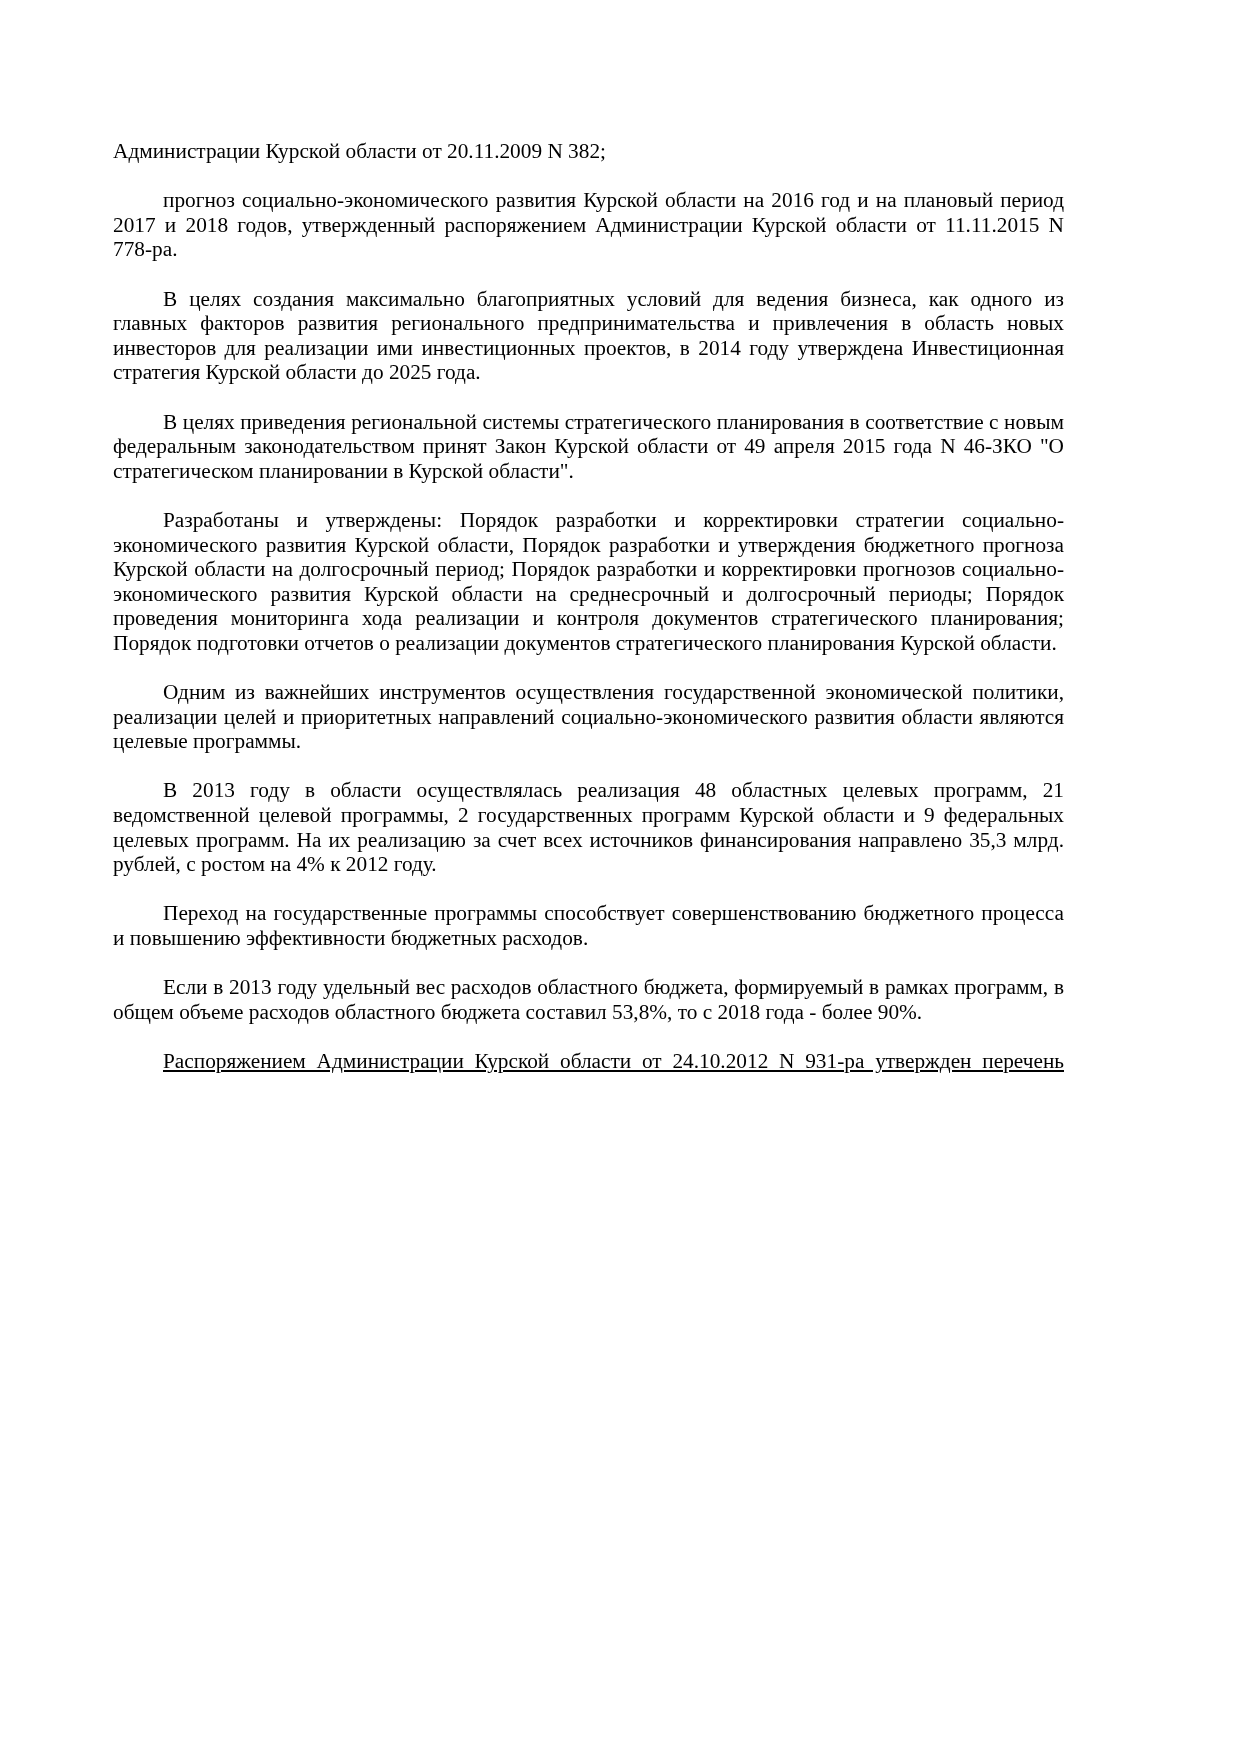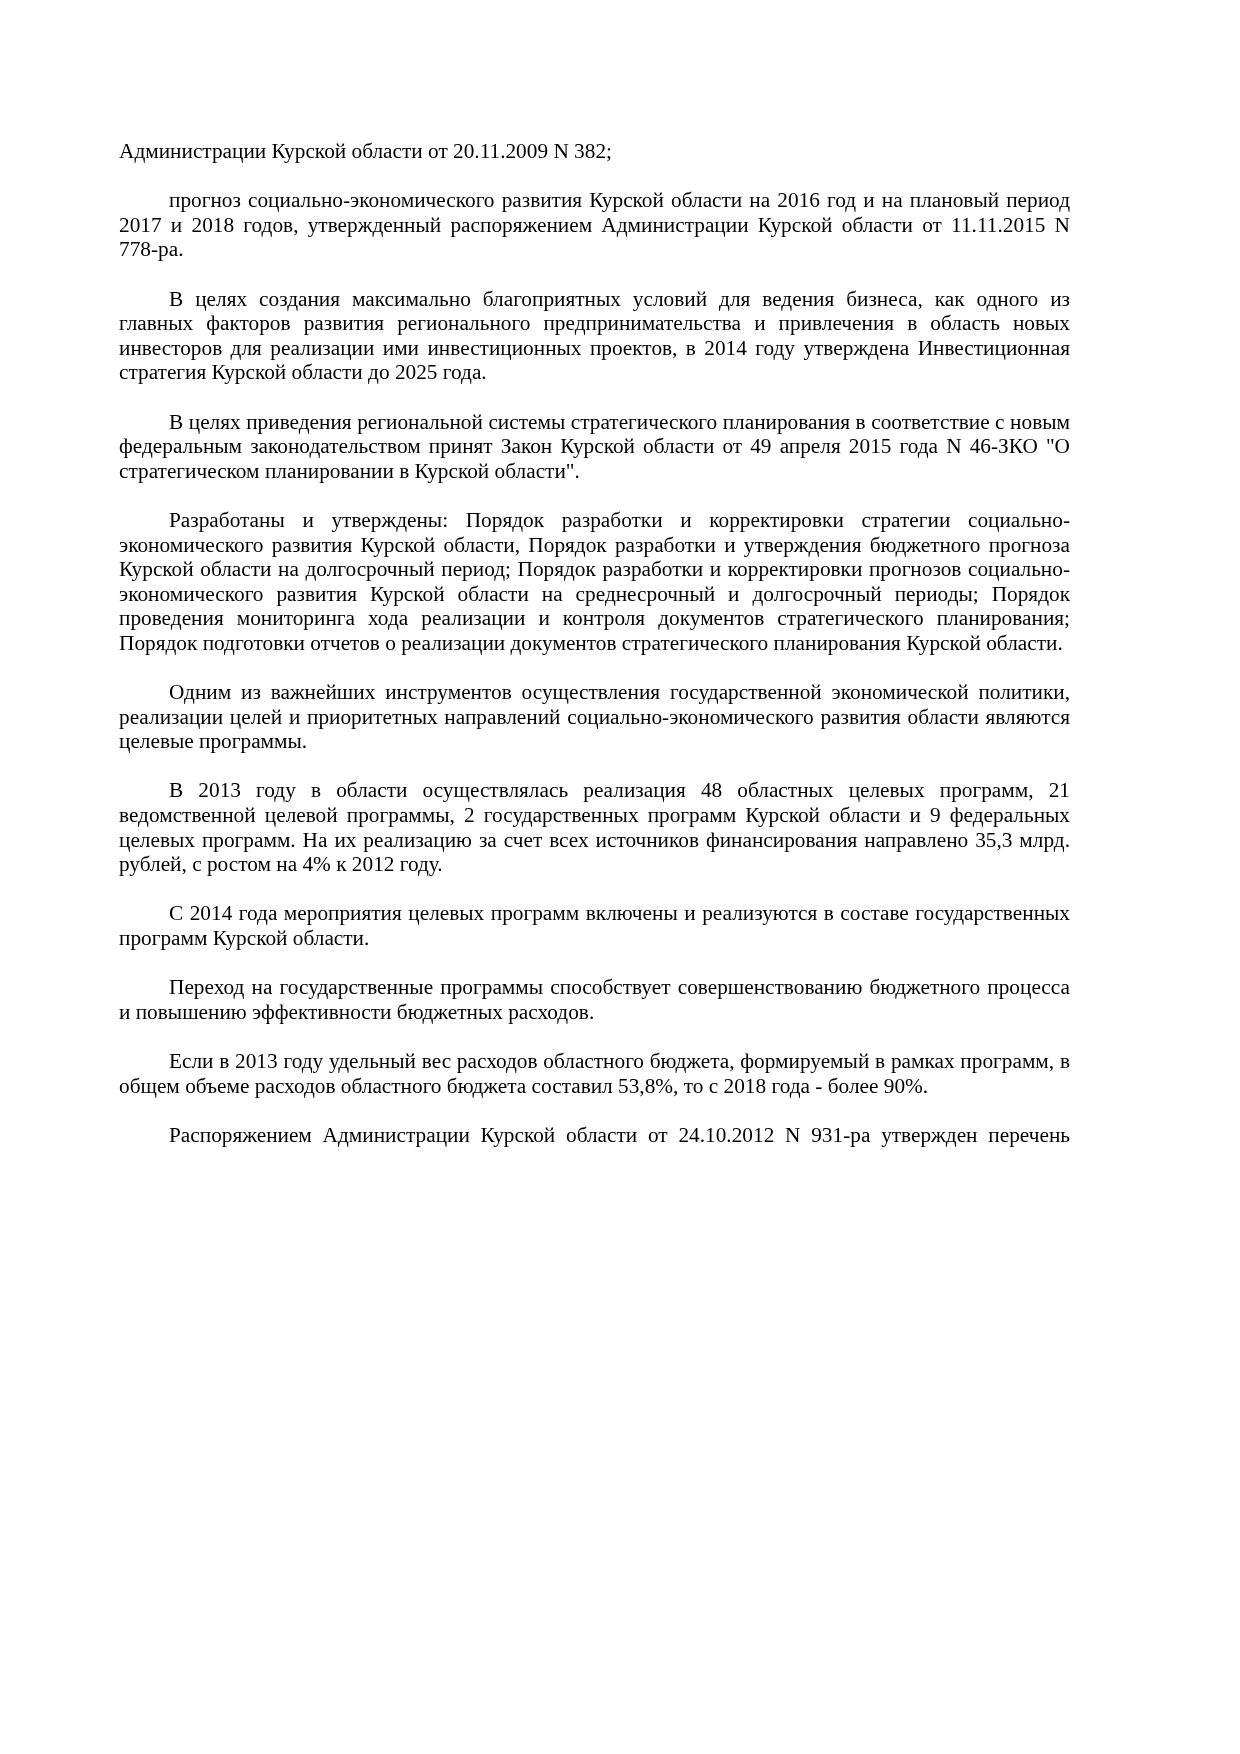--- a/index.html
+++ b/index.html
@@ -8,48 +8,48 @@
       background: #ffffff;
     }
     body {
       width: 1240px;
       height: 1754px;
       position: relative;
       overflow: hidden;
     }
     .page {
       position: absolute;
-      left: 119px;
+      left: 113px;
       top: 139px;
       width: 951px;
       font-family: "Liberation Serif", "DejaVu Serif", serif;
       font-size: 21.3px;
       line-height: 24.6px;
       color: #000000;
     }
     .para {
       margin: 0 0 24.6px 0;
       text-align: justify;
       text-indent: 50px;
     }
     .para.no-indent {
       text-indent: 0;
     }
     .para.last-line-justified {
       text-align-last: justify;
+      text-decoration: underline;
     }
   </style>
 </head>
 <body>
 
 <div class="page">
   <p class="para no-indent">Администрации Курской области от 20.11.2009 N 382;</p>
   <p class="para">прогноз социально-экономического развития Курской области на 2016 год и на плановый период 2017 и 2018 годов, утвержденный распоряжением Администрации Курской области от 11.11.2015 N 778-ра.</p>
   <p class="para">В целях создания максимально благоприятных условий для ведения бизнеса, как одного из главных факторов развития регионального предпринимательства и привлечения в область новых инвесторов для реализации ими инвестиционных проектов, в 2014 году утверждена Инвестиционная стратегия Курской области до 2025 года.</p>
   <p class="para">В целях приведения региональной системы стратегического планирования в соответствие с новым федеральным законодательством принят Закон Курской области от 49 апреля 2015 года N 46-ЗКО "О стратегическом планировании в Курской области".</p>
   <p class="para">Разработаны и утверждены: Порядок разработки и корректировки стратегии социально-экономического развития Курской области, Порядок разработки и утверждения бюджетного прогноза Курской области на долгосрочный период; Порядок разработки и корректировки прогнозов социально-экономического развития Курской области на среднесрочный и долгосрочный периоды; Порядок проведения мониторинга хода реализации и контроля документов стратегического планирования; Порядок подготовки отчетов о реализации документов стратегического планирования Курской области.</p>
   <p class="para">Одним из важнейших инструментов осуществления государственной экономической политики, реализации целей и приоритетных направлений социально-экономического развития области являются целевые программы.</p>
   <p class="para">В 2013 году в области осуществлялась реализация 48 областных целевых программ, 21 ведомственной целевой программы, 2 государственных программ Курской области и 9 федеральных целевых программ. На их реализацию за счет всех источников финансирования направлено 35,3 млрд. рублей, с ростом на 4% к 2012 году.</p>
-  <p class="para">С 2014 года мероприятия целевых программ включены и реализуются в составе государственных программ Курской области.</p>
   <p class="para">Переход на государственные программы способствует совершенствованию бюджетного процесса и повышению эффективности бюджетных расходов.</p>
   <p class="para">Если в 2013 году удельный вес расходов областного бюджета, формируемый в рамках программ, в общем объеме расходов областного бюджета составил 53,8%, то с 2018 года - более 90%.</p>
   <p class="para last-line-justified">Распоряжением Администрации Курской области от 24.10.2012 N 931-ра утвержден перечень</p>
 </div>
 
 </body></html>

